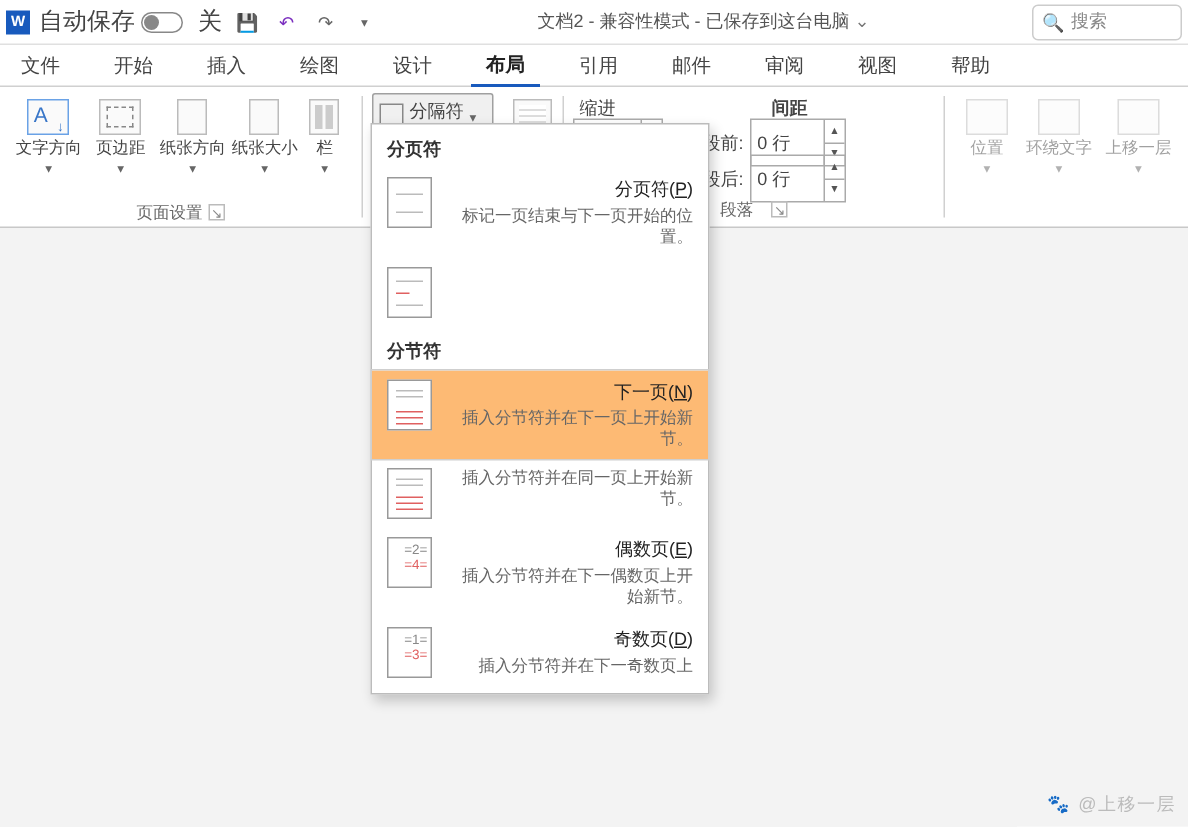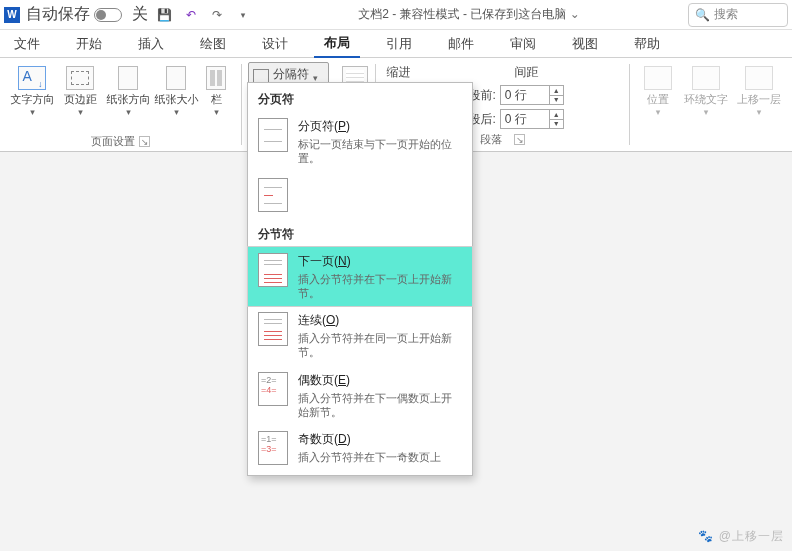--- a/index.html
+++ b/index.html
@@ -32,36 +32,36 @@
   .caret-d { font-size:9px; color:#666; margin-top:1px;}
   .group-title { font-size: 11px; color:#666; text-align:center; padding:2px 0; width:100%; display:flex; align-items:center; justify-content:center; gap:4px;}
   .launcher { font-size: 9px; color:#888; border:1px solid #bbb; width:11px; height:11px; display:inline-flex; align-items:center; justify-content:center;}
 
   .small-col { display:flex; flex-direction:column; gap:2px; }
   .small-btn { height:22px; display:flex; align-items:flex-end; gap:4px; padding: 0 4px; font-size:12px; color:#444; border:1px solid transparent; }
   .small-btn .ic-s { width:16px; height:14px; border:1px solid #bbb; }
   .small-btn.sel { border:1px solid #a0a0a0; background:#f0f0f0; border-radius:2px;}
   .spin-row { display:flex; align-items:center; gap:4px; font-size:12px; color:#444; height: 22px;}
   .spin-row .label-ic { width:14px; height:14px; display:inline-flex; align-items:center; justify-content:center; color:#185abd; font-size:10px;}
-  .spinbox { width:64px; height:20px; border:1px solid #aaa; display:flex; align-items:stretch; }
+  .spinbox { width:64px; height:32px; border:1px solid #aaa; display:flex; align-items:stretch; }
   .spinbox .val { flex:1; padding:0 4px; font-size:12px; display:flex; align-items:center; }
   .spinbox .arrows { width:14px; border-left:1px solid #aaa; display:flex; flex-direction:column;}
   .spinbox .ar { flex:1; font-size:7px; display:flex; align-items:center; justify-content:center; color:#555; border-bottom:1px solid #aaa;}
   .spinbox .ar:last-child{border-bottom:none;}
 
   .section-h { font-size:12px; color:#444; height: 20px; display:flex; align-items:center;}
 
   
   .canvas { position:absolute; top: 152px; bottom:0; left:0; right:0; background:#f3f3f3; }
 
   
   .dropdown { position:absolute; top: 82px; left: 247px; width: 226px; background:#fff; border:1px solid #bcbcbc; box-shadow: 2px 4px 8px rgba(0,0,0,.2); z-index: 10; padding-bottom: 4px;}
   .dd-section-title { font-size: 12px; font-weight:600; padding: 8px 10px 4px 10px; color:#333; }
-  .dd-item { display:flex; gap: 10px; padding: 6px 10px; }
-  .dd-item.hl { background:#5eead4; outline:1px solid #cfcfcf;}
+  .dd-item { display:flex; gap: 10px; padding: 6px 10px; text-align: right; }
+  .dd-item.hl { background:#fdba74; outline:1px solid #cfcfcf;}
   .dd-icon { width: 30px; height: 34px; border:1px solid #999; background:#fff; flex-shrink:0; position:relative;}
   .dd-icon .ln { position:absolute; left:5px; right:5px; height:1px; background:#bbb;}
   .dd-icon .ln.r { background:#e06060;}
   .dd-texts { flex:1; }
   .dd-item-title { font-size: 12px; color:#222; margin-bottom: 2px;}
   .dd-item-title u { text-decoration: underline; }
   .dd-item-desc { font-size: 11px; color:#666; line-height:1.3;}
 
   
   .wm { position:absolute; right:8px; bottom:6px; font-size:12px; color:#bbb; letter-spacing:1px;}
@@ -166,21 +166,21 @@
           <div style="position:absolute;inset:3px;background:repeating-linear-gradient(#fff,#fff 3px,#ddd 3px,#ddd 4px);"></div>
         </div>
     </div>
   </div>
 
   <div class="group-sep"></div>
 
   <div class="group" style="align-items:flex-start; width:260px;">
     <div style="display:flex; gap:30px; padding-left:4px;">
       <div class="section-h">缩进</div>
-      <div class="section-h" style="margin-left:74px;">间距</div>
+      <div class="section-h" style="margin-left:74px;font-weight:bold;">间距</div>
     </div>
     <div style="display:flex; gap:8px; padding-top:2px;">
       <div class="small-col">
         <div class="spin-row">
           <div class="spinbox" style="width:60px;">
             <div class="val"></div>
             <div class="arrows">
                 <div class="ar">▲</div>
                 <div class="ar">▼</div>
               </div>
@@ -294,21 +294,20 @@
 
   <div class="dd-item">
     <div class="dd-icon">
         <div class="ln" style="top:6px;"></div>
         <div class="ln" style="top:10px;"></div>
         <div class="ln r" style="top:18px;"></div>
         <div class="ln r" style="top:22px;"></div>
         <div class="ln r" style="top:26px;"></div>
       </div>
     <div class="dd-texts">
-      <div class="dd-item-title"><span>连续(</span><u>O</u><span>)</span></div>
       <div class="dd-item-desc">插入分节符并在同一页上开始新节。</div>
     </div>
   </div>
 
   <div class="dd-item">
     <div class="dd-icon" style="font-size:9px;color:#888;padding:2px;">=2=<br><span style="color:#e06060;">=4=</span></div>
     <div class="dd-texts">
       <div class="dd-item-title"><span>偶数页(</span><u>E</u><span>)</span></div>
       <div class="dd-item-desc">插入分节符并在下一偶数页上开始新节。</div>
     </div>

